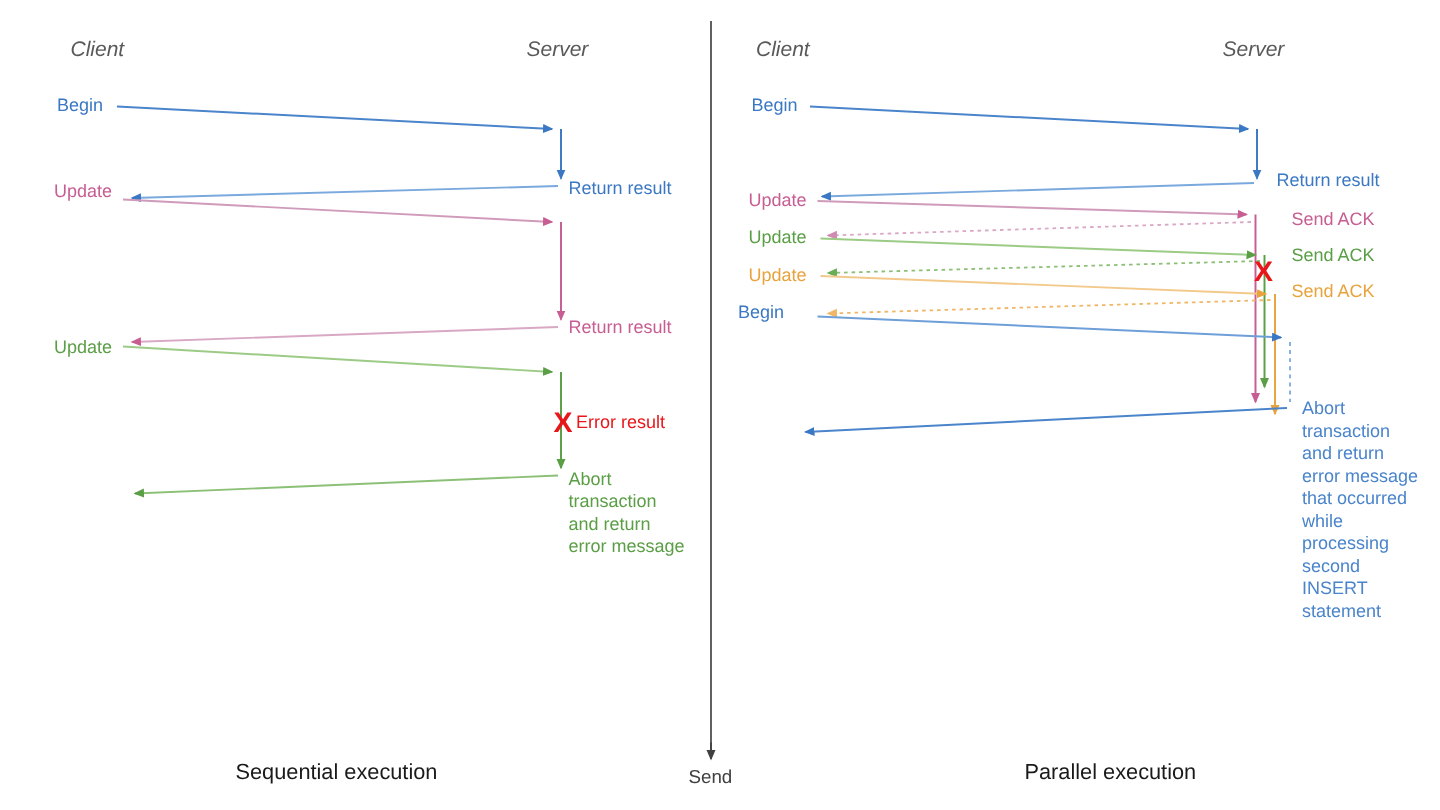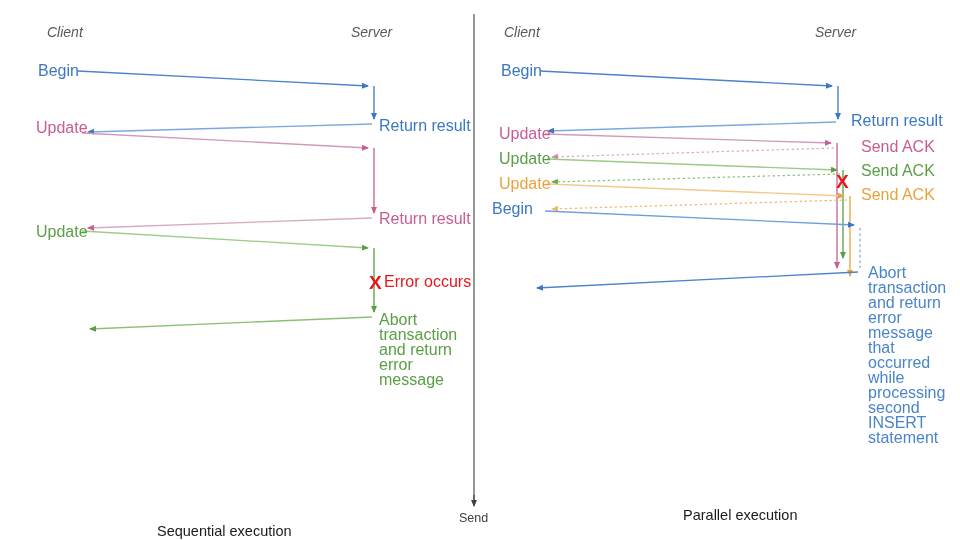--- a/index.html
+++ b/index.html
@@ -18,21 +18,21 @@
   svg.layer {
     position: absolute;
     top: 0;
     left: 0;
     width: 960px;
     height: 540px;
   }
   .lbl {
     position: absolute;
     font-family: "Liberation Sans", sans-serif;
-    font-size: 16px;
+    font-size: 12px;
     line-height: 15px;
     white-space: pre;
   }
   .lbl.wrap { white-space: normal; }
   .actor {
     font-style: italic;
     font-size: 14px;
     color: #595959;
   }
   .panel-caption {
@@ -164,25 +164,25 @@
   <div class="lbl actor" style="left:351px; top:25px;">Server</div>
 
   <div class="lbl" style="left:38px; top:63px; color:#3a78c3;">Begin</div>
   <div class="lbl" style="left:36px; top:120px; color:#c75d92;">Update</div>
   <div class="lbl" style="left:36px; top:224px; color:#5a9e45;">Update</div>
 
   <div class="lbl" style="left:379px; top:118px; color:#3a78c3;">Return result</div>
   <div class="lbl" style="left:379px; top:211px; color:#c75d92;">Return result</div>
 
   <div class="err-x" style="left:369px; top:273px;">X</div>
-  <div class="lbl" style="left:384px; top:274px; color:#e8161a;">Error occurs</div>
+  <div class="lbl" style="left:384px; top:274px; color:#e8161a;">Error result</div>
 
   <div class="lbl wrap" style="left:379px; top:312px; width:82px; color:#5a9e45;">Abort<br>transaction<br>and return<br>error message</div>
 
-  <div class="lbl panel-caption" style="left:157px; top:524px;">Sequential execution</div>
+  <div class="lbl panel-caption" style="left:157px; top:508px;">Sequential execution</div>
 
   <div class="lbl actor" style="left:504px; top:25px;">Client</div>
   <div class="lbl actor" style="left:815px; top:25px;">Server</div>
 
   <div class="lbl" style="left:501px; top:63px; color:#3a78c3;">Begin</div>
   <div class="lbl" style="left:499px; top:126px; color:#c75d92;">Update</div>
   <div class="lbl" style="left:499px; top:151px; color:#5a9e45;">Update</div>
   <div class="lbl" style="left:499px; top:176px; color:#e8a33d;">Update</div>
   <div class="lbl" style="left:492px; top:201px; color:#3a78c3;">Begin</div>
 

